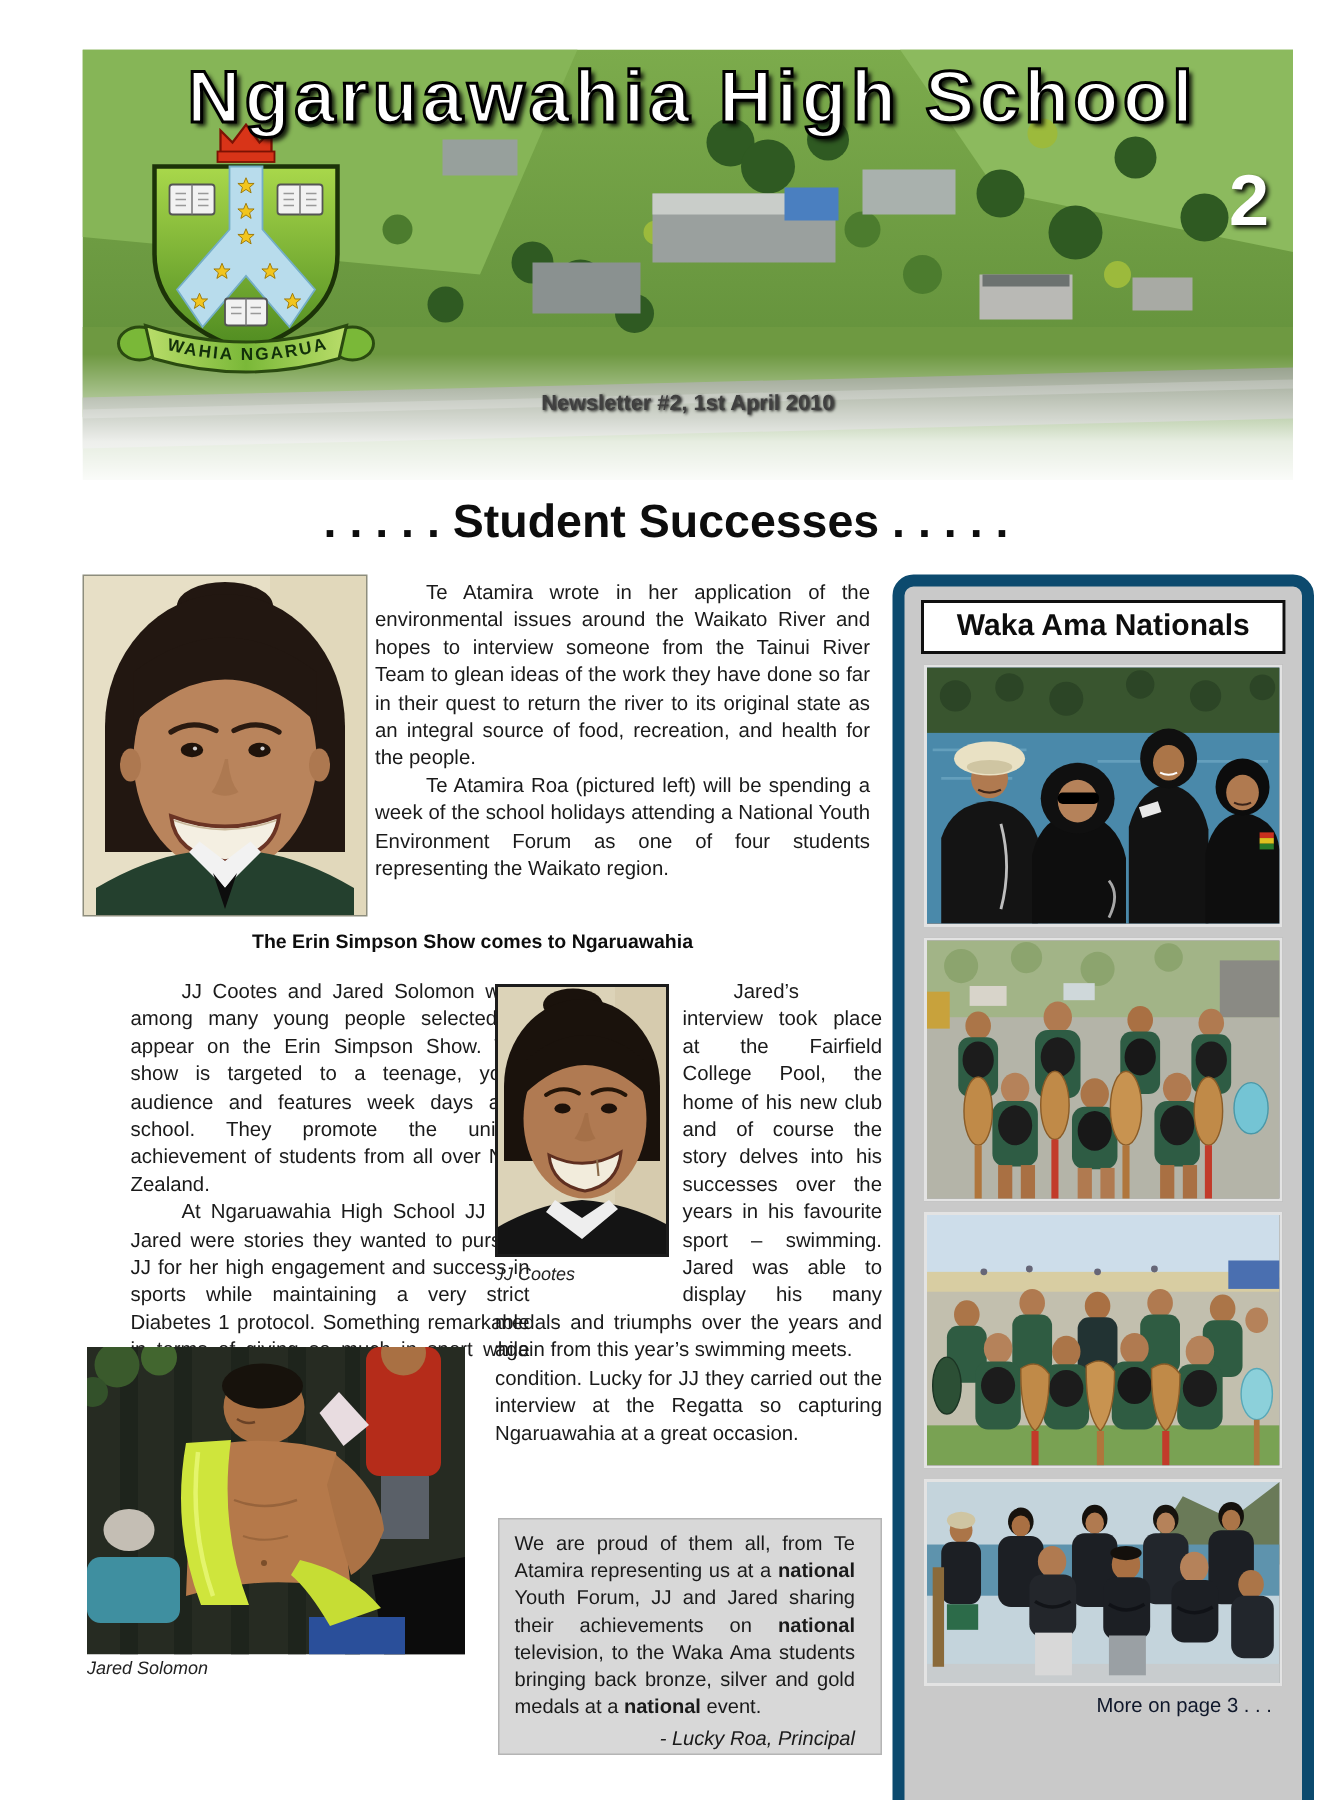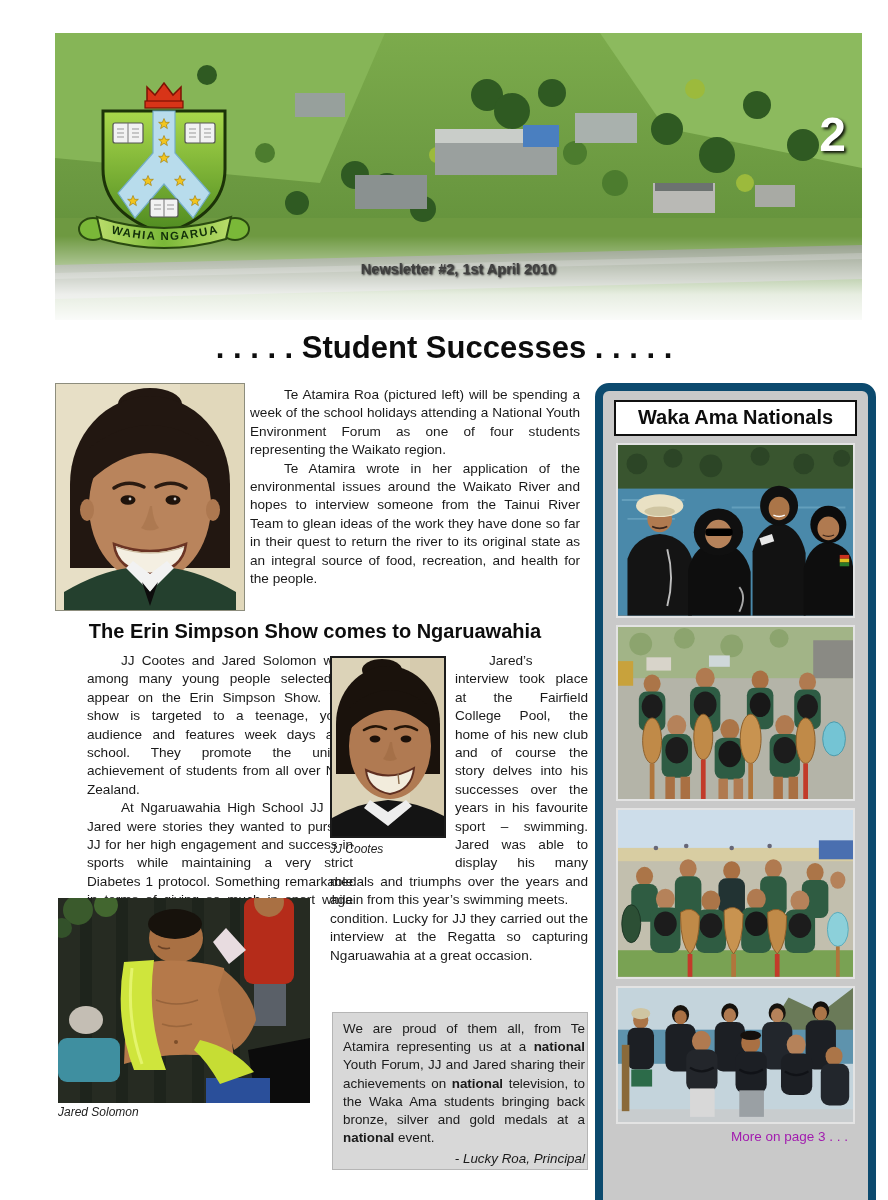--- a/index.html
+++ b/index.html
@@ -29,47 +29,47 @@
         font-size:31px;font-weight:bold;color:#0d0d0d;}
 
   
   .bodytext{font-size:13.6px;line-height:18.4px;text-align:justify;}
   .bodytext p{margin:0;text-indent:34px;}
   .atamira-photo{position:absolute;left:55px;top:383px;width:190px;height:228px;border:1px solid #8d8d7d;box-sizing:border-box;}
   .atamira-photo svg{display:block;width:100%;height:100%;}
   .atamira-text{position:absolute;left:250px;top:386px;width:330px;}
 
   .erin-heading{position:absolute;left:55px;top:620px;width:520px;text-align:center;
-        font-size:20px;font-weight:bold;color:#0d0d0d;}
+        font-size:13px;font-weight:bold;color:#0d0d0d;}
   .col1{position:absolute;left:55px;top:652px;width:266px;margin-left:32px;}
   .col2{position:absolute;left:330px;top:652px;width:258px;}
   .jj-figure{float:left;width:116px;margin:4px 9px 2px 0;}
   .jj-photo{width:112px;height:178px;border:2px solid #1c1c1c;box-sizing:content-box;}
   .jj-photo svg{display:block;width:112px;height:178px;}
   .fig-caption{font-size:12px;font-style:italic;text-align:left;margin-top:2px;color:#222;}
   .maihi{text-align:center;text-indent:0 !important;margin-top:4px !important;}
 
   .jared-figure{position:absolute;left:58px;top:898px;width:268px;}
   .jared-photo{width:252px;height:205px;}
   .jared-photo svg{display:block;width:252px;height:205px;}
 
   .principal-box{position:absolute;left:332px;top:1012px;width:256px;height:158px;box-sizing:border-box;
-        background:#d8d8d8;border:1px solid #b5b5b5;padding:7px 2px 6px 10px;
+        background:#d8d8d8;border:1px solid #b5b5b5;padding:7px 17px 6px 10px;
         font-size:13.4px;line-height:18.2px;text-align:justify;}
   .principal-box .lead{text-indent:34px;display:inline;}
   .principal-sig{display:block;text-align:right;font-style:italic;margin-top:3px;}
 
   
   .sidebar{position:absolute;left:595px;top:383px;width:281px;height:843px;box-sizing:border-box;
         background:#c9c9c9;border:8px solid #0c4a6e;border-radius:14px;}
   .sidebar-heading{margin:9px 11px 7px 11px;background:#fff;border:2px solid #101010;
         text-align:center;font-size:20px;font-weight:bold;padding:4px 0 5px 0;color:#0d0d0d;}
   .sb-photo{margin:7px 13px 0 13px;border:2px solid #e3e3e3;box-sizing:border-box;background:#888;}
   .sb-photo svg{display:block;width:100%;}
-  .sidebar-footer{text-align:right;margin:5px 20px 0 0;font-size:13.5px;color:#a21caf;}
+  .sidebar-footer{text-align:right;margin:5px 20px 0 0;font-size:13.5px;color:#0f172a;}
 </style>
 </head>
 <body>
 
 <div class="page">
 
   <div class="banner">
     <svg class="aerial" viewBox="0 0 807 287" preserveAspectRatio="none">
       <defs>
         <linearGradient id="grass" x1="0" y1="0" x2="0" y2="1">
@@ -183,20 +183,21 @@
         <ellipse cx="164" cy="148" rx="14" ry="11" fill="#7ab838" stroke="#2a4a10" stroke-width="2"></ellipse>
         <path d="M26,136 Q93,158 160,136 L155,158 Q93,176 31,158 Z" fill="url(#ribG)" stroke="#2a4a10" stroke-width="2"></path>
         <path id="ribbonPath" d="M36,151 Q93,167 150,151" fill="none"></path>
         <text font-size="11.5" font-weight="bold" fill="#12300a" letter-spacing="1.5" font-family="Liberation Sans,sans-serif">
           <textPath href="#ribbonPath" startOffset="4">WAHIA NGARUA</textPath>
         </text>
       </g>
     </svg>
 
     <div class="fade"></div>
+    <div class="school-title">Ngaruawahia High School</div>
     <div class="issue-number">2</div>
     <div class="addr2">Newsletter #2,  1st April 2010</div>
   </div>
 
   <div class="main-title">. . . . . Student Successes . . . . .</div>
 
   <div class="atamira-photo">
     <svg viewBox="0 0 188 226">
       <rect width="188" height="226" fill="#e7dfc6"></rect>
       <rect x="124" width="64" height="226" fill="#ddd2b2" opacity=".55"></rect>
@@ -215,22 +216,22 @@
         <circle cx="119" cy="115" r="1.4" fill="#fff" opacity=".8"></circle>
       <path d="M94,122 Q90,138 85,144 Q94,149 103,144 Q97,137 96,122" fill="#a9764e" opacity=".75"></path>
       <path d="M58,160 Q94,174 130,160 Q127,186 94,190 Q61,186 58,160 Z" fill="#f4efe2" stroke="#6b3424" stroke-width="2.5"></path>
       <path d="M60,163 Q94,175 128,163" stroke="#c9b89a" stroke-width="1.2" fill="none"></path>
       <path d="M8,226 L8,208 Q42,188 72,184 L94,194 L116,184 Q146,188 180,208 L180,226 Z" fill="#24402e"></path>
       <path d="M70,184 L94,208 L118,184 L111,177 L94,190 L77,177 Z" fill="#f2f2f2"></path>
       <path d="M86,198 L94,208 L102,198 L94,222 Z" fill="#0d0d0d"></path>
     </svg>
   </div>
   <div class="atamira-text bodytext">
+    <p>Te Atamira wrote in her application of the environmental issues around the Waikato River and hopes to interview someone from the Tainui River Team to glean ideas of the work they have done so far in their quest to return the river to its original state as an integral source of food, recreation, and health for the people.</p>
     <p>Te Atamira Roa (pictured left) will be spending a week of the school holidays attending a National Youth Environment Forum as one of four students representing the Waikato region.</p>
-    <p>Te Atamira wrote in her application of the environmental issues around the Waikato River and hopes to interview someone from the Tainui River Team to glean ideas of the work they have done so far in their quest to return the river to its original state as an integral source of food, recreation, and health for the people.</p>
   </div>
 
   <div class="erin-heading">The Erin Simpson Show comes to Ngaruawahia</div>
 
   <div class="col1 bodytext">
     <p>JJ Cootes and Jared Solomon were among many young people selected to appear on the Erin Simpson Show.  The show is targeted to a teenage, youth audience and features week days after school.   They promote the unique achievement of students from all over New Zealand.</p>
     <p>At Ngaruawahia High School JJ and Jared were stories they wanted to pursue. JJ for her high engagement and success in sports while maintaining a very strict Diabetes 1 protocol.  Something remarkable in terms of giving so much in sport while having to manage her health</p>
   </div>
 
   <div class="col2 bodytext">

